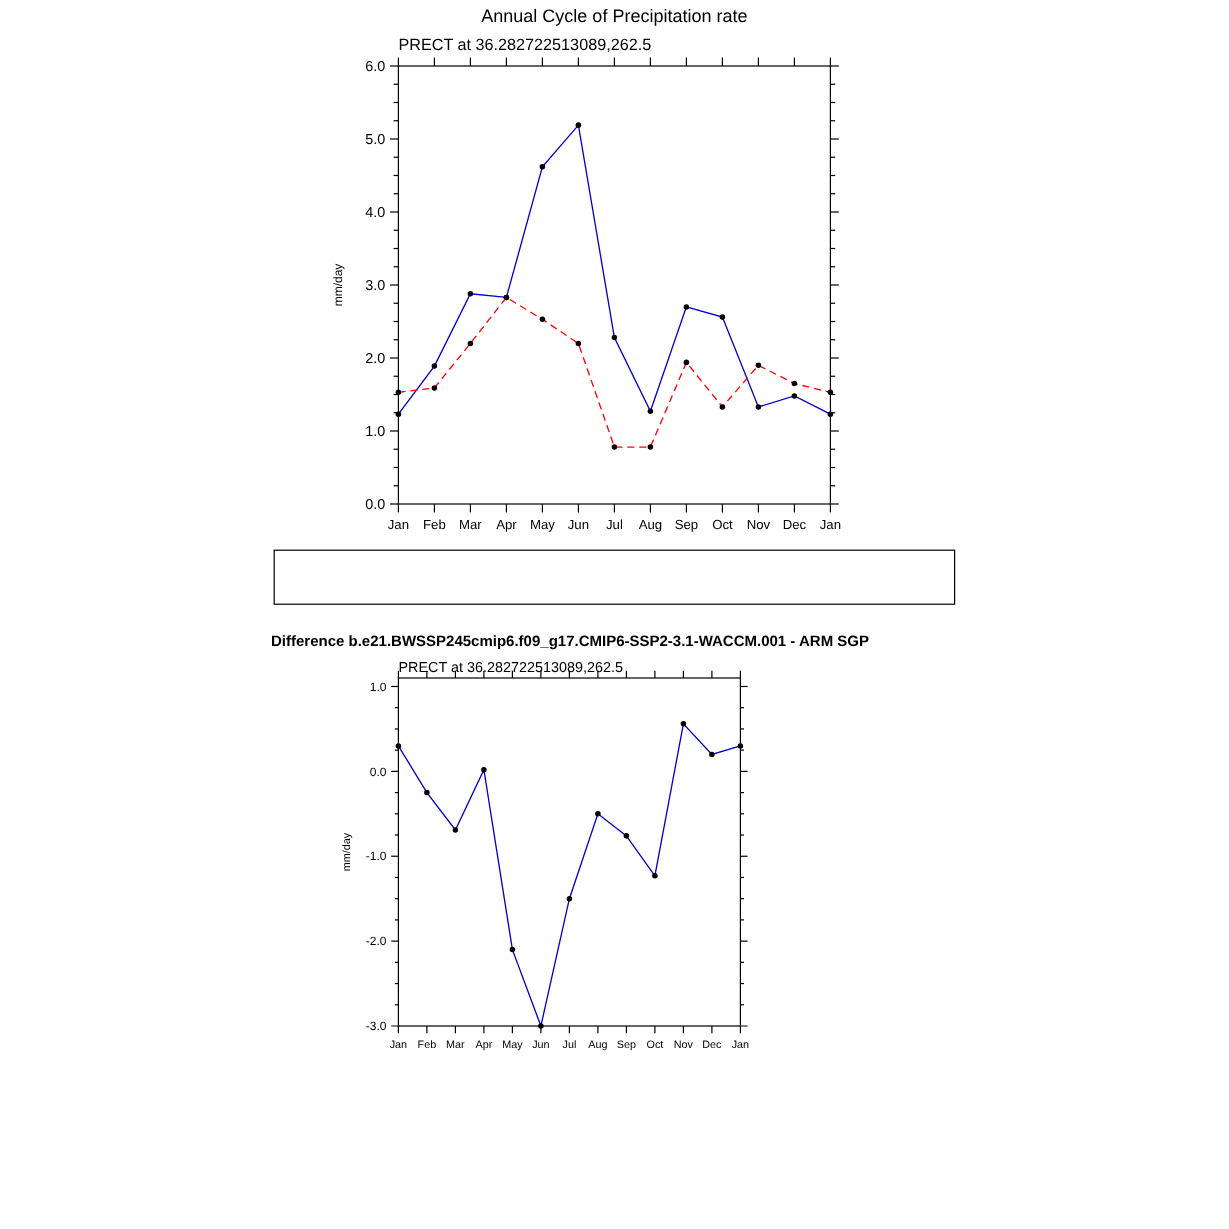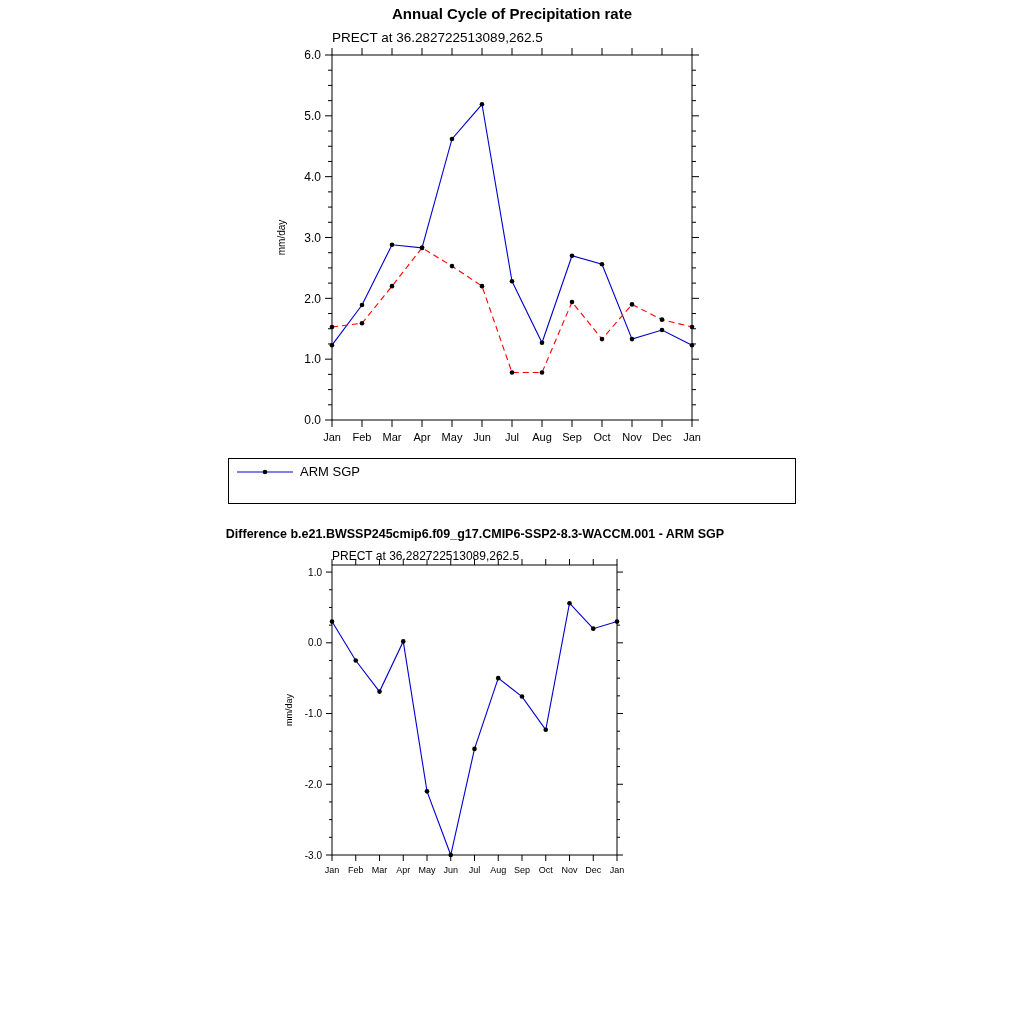--- a/index.html
+++ b/index.html
@@ -1,17 +1,17 @@
 <!DOCTYPE html>
 <html><head>
 <meta charset="utf-8">
 <style>
   html,body{margin:0;padding:0;background:#ffffff;}
   body{width:1024px;height:1024px;position:relative;font-family:"Liberation Sans",sans-serif;color:#000;}
-  .chart-title{position:absolute;left:0;width:1024px;text-align:center;top:5px;font-size:15px;font-weight:bold;}
+  .chart-title{position:absolute;left:0;width:1024px;text-align:center;top:5px;font-size:15px;font-weight:normal;}
   .chart-title2{position:absolute;left:0;width:950px;text-align:center;top:527px;font-size:12.5px;font-weight:bold;}
   .chart-subtitle{position:absolute;left:332px;top:30px;font-size:13.5px;}
   .chart-subtitle2{position:absolute;left:332px;top:549px;font-size:12px;}
   #chart-canvas{position:absolute;left:0;top:0;}
   #chart-canvas text{font-family:"Liberation Sans",sans-serif;fill:#000;}
   .legend-box{position:absolute;left:228px;top:458px;width:568px;height:46px;border:1px solid #000;box-sizing:border-box;padding:2px 0 0 6px;}
   .legend-row{display:flex;align-items:center;height:21px;gap:5px;}
   .legend-label{font-size:13px;white-space:nowrap;}
 </style>
 </head>
@@ -237,23 +237,16 @@
     <circle cx="474.5" cy="748.9024390243902" r="2.3" fill="#000000"></circle>
     <circle cx="498.25" cy="678.170731707317" r="2.3" fill="#000000"></circle>
     <circle cx="522" cy="696.560975609756" r="2.3" fill="#000000"></circle>
     <circle cx="545.75" cy="729.8048780487804" r="2.3" fill="#000000"></circle>
     <circle cx="569.5" cy="603.1951219512194" r="2.3" fill="#000000"></circle>
     <circle cx="593.25" cy="628.6585365853658" r="2.3" fill="#000000"></circle>
     <circle cx="617" cy="621.5853658536585" r="2.3" fill="#000000"></circle>
   </svg>
 
 <div class="legend-box">
-  <div class="legend-row">
-    <svg class="legend-sample" width="60" height="12">
-        <line x1="2" y1="6" x2="58" y2="6" stroke="#0000cd" stroke-width="1.2"></line>
-        <circle cx="30" cy="6" r="2.3" fill="#000000"></circle>
-      </svg>
-    <span class="legend-label">ARM SGP</span>
-  </div>
 </div>
 
-<div class="chart-title2">Difference b.e21.BWSSP245cmip6.f09_g17.CMIP6-SSP2-8.3-WACCM.001 - ARM SGP</div>
+<div class="chart-title2">Difference b.e21.BWSSP245cmip6.f09_g17.CMIP6-SSP2-3.1-WACCM.001 - ARM SGP</div>
 <div class="chart-subtitle2">PRECT at 36.282722513089,262.5</div>
 
 </body></html>

